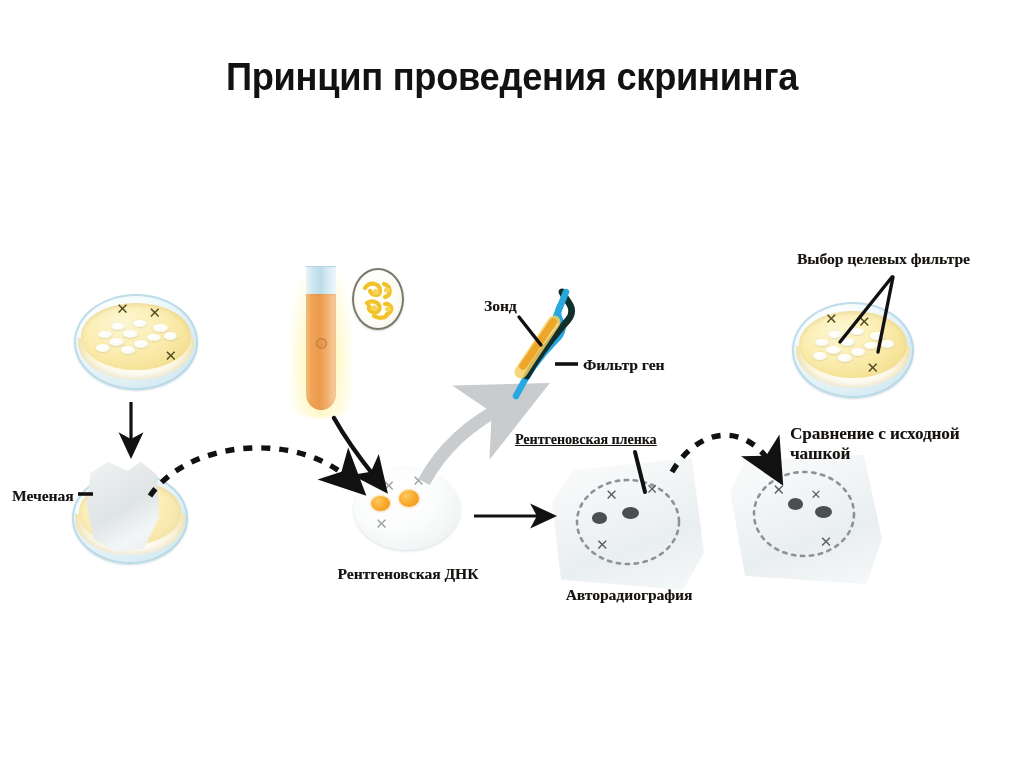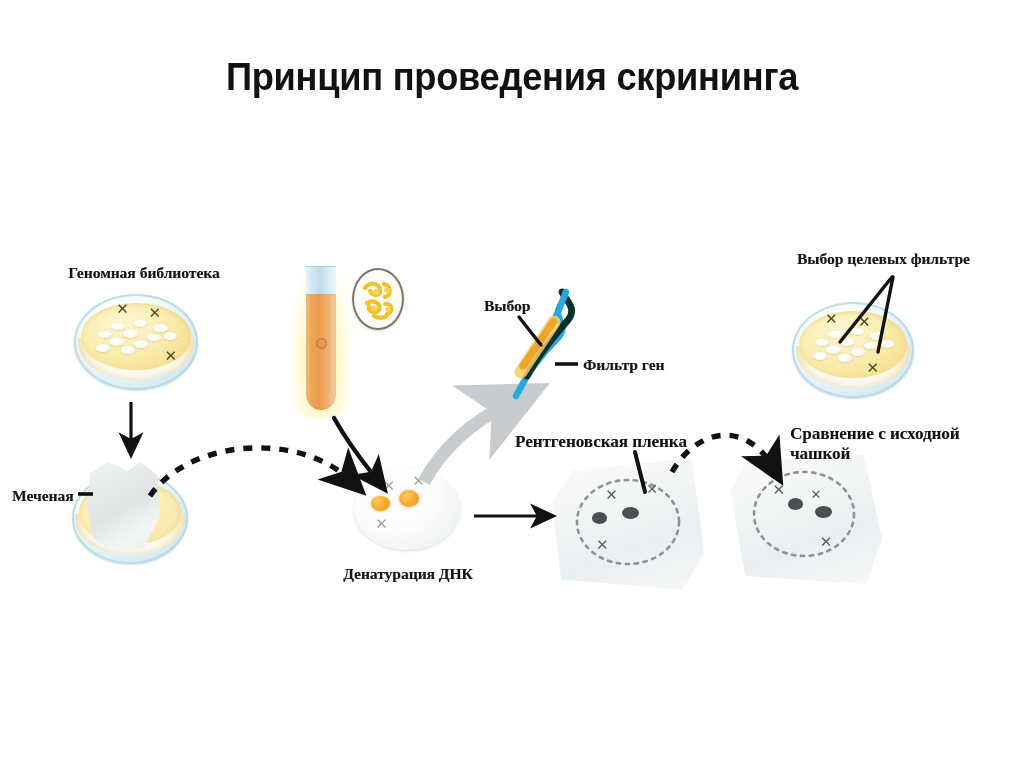--- a/index.html
+++ b/index.html
@@ -213,21 +213,20 @@
     user-select: none;
   }
 </style>
 </head>
 <body>
 
 <div id="slide">
 
   <div class="slide-title">Принцип проведения скрининга</div>
 
-  <div class="lbl" style="left:44px; top:264px; width:200px; text-align:center; font-size:15.5px;">Геномная библиотека</div>
 
   <div class="petri" style="left:74px; top:294px; width:124px; height:96px;">
     <div class="rim"></div>
     <div class="side"></div>
     <div class="agar">
       <div class="colony" style="left:27%; top:30%; width:13%; height:11%;"></div>
       <div class="colony" style="left:47%; top:26%; width:13%; height:11%;"></div>
       <div class="colony" style="left:66%; top:32%; width:13%; height:11%;"></div>
       <div class="colony" style="left:15%; top:42%; width:13%; height:11%;"></div>
       <div class="colony" style="left:38%; top:41%; width:14%; height:12%;"></div>
@@ -263,21 +262,21 @@
       </g>
       <g fill="#f7d35c">
         <ellipse cx="22" cy="22" rx="3.4" ry="3"></ellipse>
         <ellipse cx="33" cy="20" rx="3" ry="2.6"></ellipse>
         <ellipse cx="20" cy="38" rx="3.2" ry="2.8"></ellipse>
         <ellipse cx="34" cy="39" rx="3" ry="2.6"></ellipse>
       </g>
     </svg>
   </div>
 
-  <div class="lbl" style="left:484px; top:297px; font-size:15.5px;">Выбор</div>
+  <div class="lbl" style="left:484px; top:297px; font-size:15.5px;">Зонд</div>
 
   <div class="lbl" style="left:583px; top:356px; font-size:15.5px;">Фильтр ген</div>
 
   <div class="lbl" style="left:12px; top:487px; font-size:15.5px;">Меченая</div>
 
   <div style="position:absolute; left:70px; top:460px; width:120px; height:110px;">
     <div class="petri" style="left:2px; top:12px; width:116px; height:92px;">
       <div class="rim"></div>
       <div class="side"></div>
       <div class="agar" style="background:radial-gradient(ellipse at 40% 32%, #fdf6d8 0%, #fbeeb8 46%, #f4e0a0 100%);"></div>
@@ -289,36 +288,37 @@
 
 
   <div class="hyb-disc" style="left:354px; top:468px; width:106px; height:82px;">
     <div class="hot-spot" style="left:16%; top:34%; width:18%; height:19%;"></div>
     <div class="hot-spot" style="left:42%; top:27%; width:19%; height:20%;"></div>
     <div class="xmark-grey" style="left:27%; top:12%; font-size:15px;">✕</div>
     <div class="xmark-grey" style="left:55%; top:6%;  font-size:15px;">✕</div>
     <div class="xmark-grey" style="left:20%; top:58%; font-size:15px;">✕</div>
   </div>
 
-  <div class="lbl" style="left:323px; top:565px; width:170px; text-align:center; font-size:15.5px;">Денатурация ДНК</div>
-
-  <div class="lbl" style="left:515px; top:432px; font-size:17px;">Рентгеновская пленка</div>
+  <div class="lbl" style="left:323px; top:565px; width:170px; text-align:center; font-size:15.5px;">Рентгеновская ДНК</div>
+
+  <div class="lbl" style="left:515px; top:432px; font-size:14px;text-decoration:underline;">Рентгеновская пленка</div>
 
   <div class="film" style="left:552px; top:458px; width:152px; height:132px;">
     <div class="sheet" style="clip-path: polygon(14% 9%, 92% 0%, 100% 72%, 86% 100%, 6% 92%, 0% 34%);"></div>
     <svg class="svg-layer" style="width:152px; height:132px;" viewBox="0 0 152 132">
       <ellipse cx="76" cy="64" rx="51" ry="42" fill="none" stroke="#8d9297" stroke-width="2.6" stroke-dasharray="3.4 5.6" stroke-linecap="round"></ellipse>
     </svg>
     <div class="film-spot" style="left:26%; top:41%; width:10%; height:9%;"></div>
     <div class="film-spot" style="left:46%; top:37%; width:11%; height:9%;"></div>
     <div class="xmark-film" style="left:35%; top:22%; font-size:15px;">✕</div>
     <div class="xmark-film" style="left:62%; top:18%; font-size:14px;">✕</div>
     <div class="xmark-film" style="left:29%; top:60%; font-size:15px;">✕</div>
   </div>
 
+  <div class="lbl" style="left:541px; top:586px; width:176px; text-align:center; font-size:15.5px;">Авторадиография</div>
 
   <div class="film" style="left:730px; top:452px; width:152px; height:132px;">
     <div class="sheet" style="clip-path: polygon(10% 6%, 88% 2%, 100% 66%, 90% 100%, 10% 94%, 0% 30%);"></div>
     <svg class="svg-layer" style="width:152px; height:132px;" viewBox="0 0 152 132">
       <ellipse cx="74" cy="62" rx="50" ry="42" fill="none" stroke="#8d9297" stroke-width="2.6" stroke-dasharray="3.4 5.6" stroke-linecap="round"></ellipse>
     </svg>
     <div class="film-spot" style="left:38%; top:35%; width:10%; height:9%;"></div>
     <div class="film-spot" style="left:56%; top:41%; width:11%; height:9%;"></div>
     <div class="xmark-film" style="left:28%; top:23%; font-size:15px;">✕</div>
     <div class="xmark-film" style="left:53%; top:27%; font-size:13px;">✕</div>

